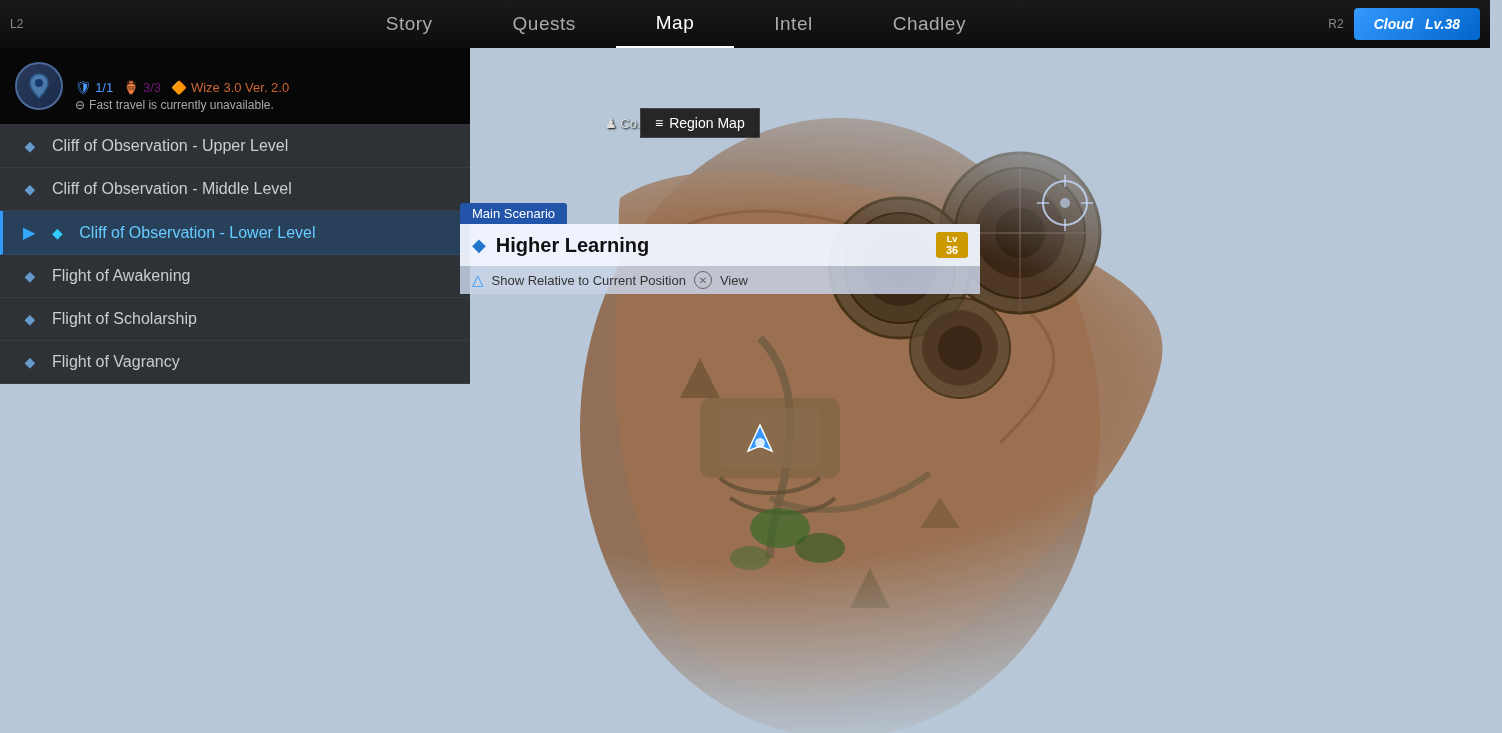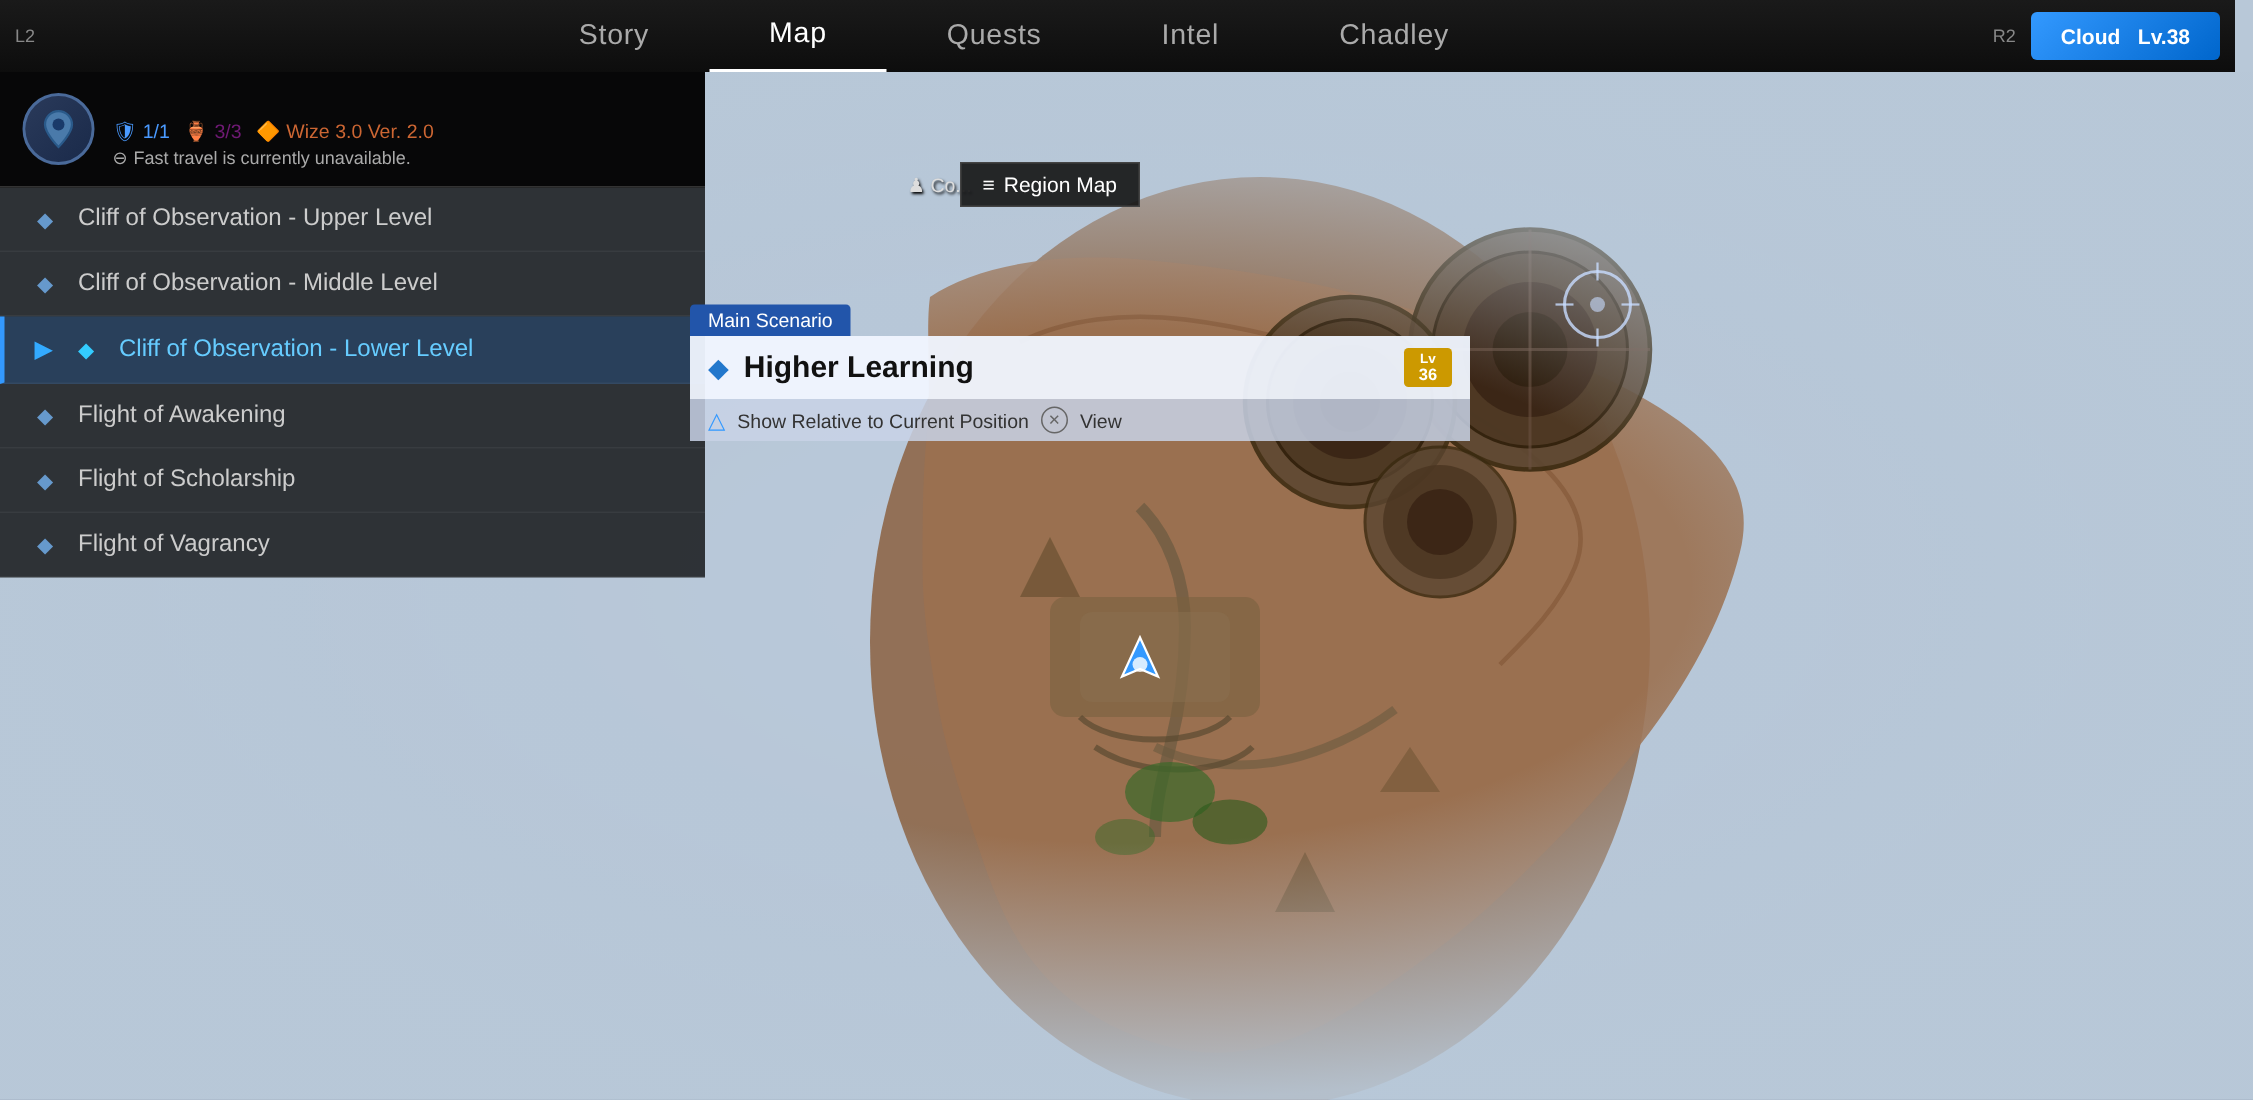--- a/index.html
+++ b/index.html
@@ -62,20 +62,21 @@
     }
 
     .nav-player {
       background: linear-gradient(135deg, #3399ff, #0066cc);
       color: #fff;
       font-size: 14px;
       padding: 8px 20px;
       border-radius: 4px;
       margin-right: 10px;
       font-weight: bold;
+      font-style: italic;
     }
 
     
     .map-area {
       position: absolute;
       top: 48px;
       left: 0;
       right: 0;
       bottom: 0;
       background: radial-gradient(ellipse at center, #c8d8e8 0%, #a8b8cc 50%, #8898aa 100%);
@@ -317,22 +318,22 @@
     }
   </style>
 </head>
 <body>
 
 <div class="top-nav">
   <div class="nav-l2">L2</div>
 
   <div class="nav-items">
     <div class="nav-item">Story</div>
+    <div class="nav-item">Quests</div>
     <div class="nav-item active">Map</div>
-    <div class="nav-item">Quests</div>
     <div class="nav-item">Intel</div>
     <div class="nav-item">Chadley</div>
   </div>
 
   <div class="nav-r2">R2</div>
 
   <div class="nav-player">
     <span>Cloud</span>
     &nbsp;
     <span>Lv.</span><span>38</span>

